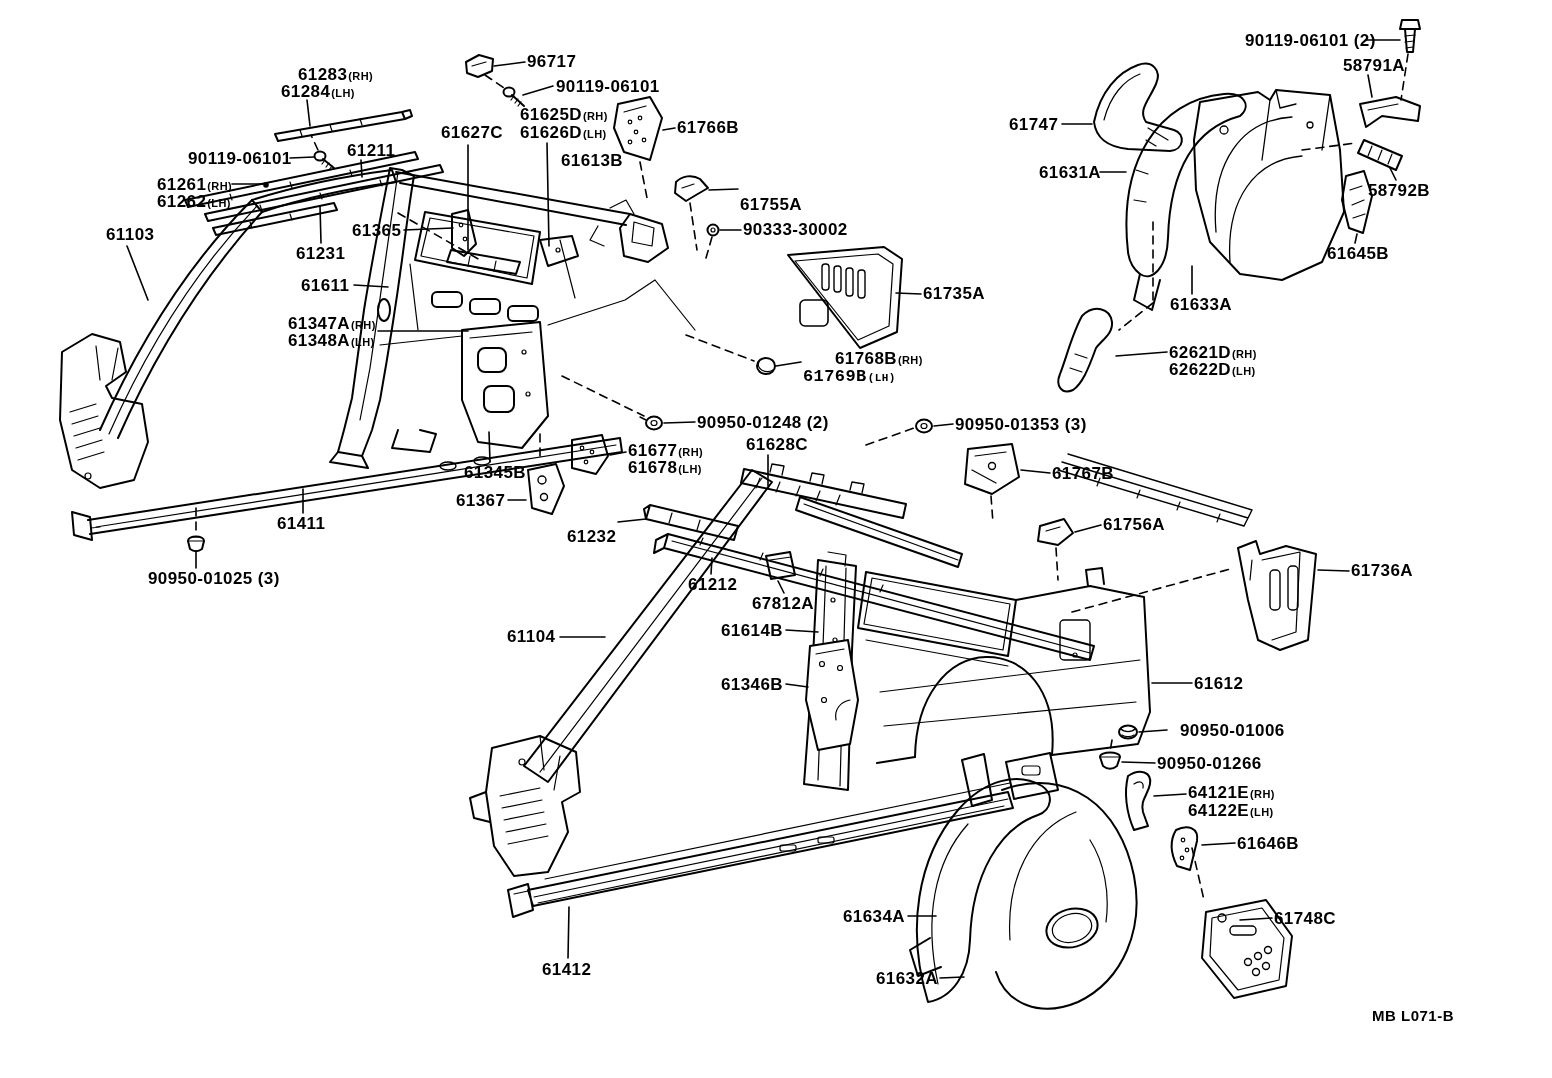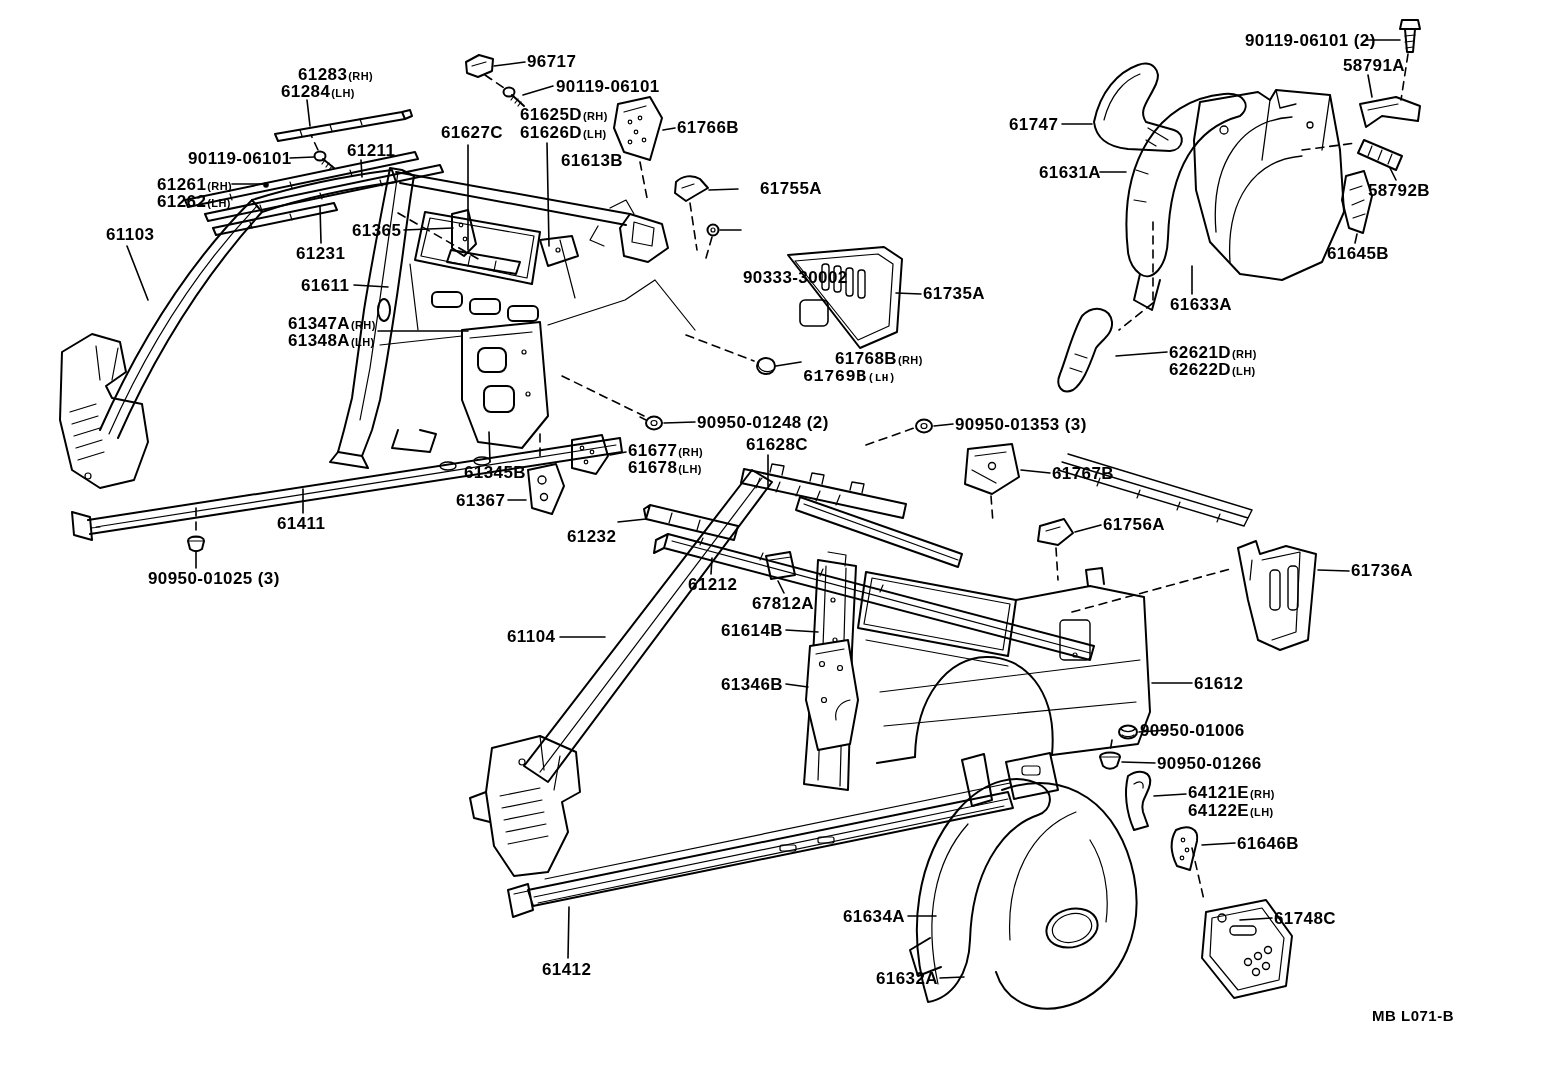--- a/index.html
+++ b/index.html
@@ -363,22 +363,22 @@
       <div class="part-label" style="left: 188px; top: 150px;"><span class="num">90119-06101</span></div>
       <div class="part-label" style="left: 347px; top: 142px;"><span class="num">61211</span></div>
       <div class="part-label" style="left: 157px; top: 176px;"><span class="num">61261</span><span class="suffix">(RH)</span></div>
       <div class="part-label" style="left: 157px; top: 193px;"><span class="num">61262</span><span class="suffix">(LH)</span></div>
       <div class="part-label" style="left: 106px; top: 226px;"><span class="num">61103</span></div>
       <div class="part-label" style="left: 352px; top: 222px;"><span class="num">61365</span></div>
       <div class="part-label" style="left: 296px; top: 245px;"><span class="num">61231</span></div>
       <div class="part-label" style="left: 301px; top: 277px;"><span class="num">61611</span></div>
       <div class="part-label" style="left: 288px; top: 315px;"><span class="num">61347A</span><span class="suffix">(RH)</span></div>
       <div class="part-label" style="left: 288px; top: 332px;"><span class="num">61348A</span><span class="suffix">(LH)</span></div>
-      <div class="part-label" style="left: 740px; top: 180px; margin-left: 20px;"><span class="num">61755A</span></div>
-      <div class="part-label" style="left: 743px; top: 221px; margin-top: 48px;"><span class="num">90333-30002</span></div>
+      <div class="part-label" style="left: 740px; top: 196px;"><span class="num">61755A</span></div>
+      <div class="part-label" style="left: 743px; top: 221px;"><span class="num">90333-30002</span></div>
       <div class="part-label" style="left: 923px; top: 285px;"><span class="num">61735A</span></div>
       <div class="part-label" style="left: 803px; top: 350px; padding-left: 32px;"><span class="num">61768B</span><span class="suffix">(RH)</span></div>
       <div class="part-label" style="left: 803px; top: 368px; font-family: Liberation Mono, monospace;"><span class="num">61769B</span><span class="suffix">(LH)</span></div>
       <div class="part-label" style="left: 1009px; top: 116px;"><span class="num">61747</span></div>
       <div class="part-label" style="left: 1245px; top: 32px;"><span class="num">90119-06101 (2)</span></div>
       <div class="part-label" style="left: 1343px; top: 57px;"><span class="num">58791A</span></div>
       <div class="part-label" style="left: 1039px; top: 164px;"><span class="num">61631A</span></div>
       <div class="part-label" style="left: 1368px; top: 182px;"><span class="num">58792B</span></div>
       <div class="part-label" style="left: 1327px; top: 245px;"><span class="num">61645B</span></div>
       <div class="part-label" style="left: 1170px; top: 296px;"><span class="num">61633A</span></div>
@@ -396,21 +396,21 @@
       <div class="part-label" style="left: 1103px; top: 516px;"><span class="num">61756A</span></div>
       <div class="part-label" style="left: 277px; top: 515px;"><span class="num">61411</span></div>
       <div class="part-label" style="left: 148px; top: 570px;"><span class="num">90950-01025 (3)</span></div>
       <div class="part-label" style="left: 688px; top: 576px;"><span class="num">61212</span></div>
       <div class="part-label" style="left: 752px; top: 595px;"><span class="num">67812A</span></div>
       <div class="part-label" style="left: 507px; top: 628px;"><span class="num">61104</span></div>
       <div class="part-label" style="left: 721px; top: 622px;"><span class="num">61614B</span></div>
       <div class="part-label" style="left: 721px; top: 676px;"><span class="num">61346B</span></div>
       <div class="part-label" style="left: 1351px; top: 562px;"><span class="num">61736A</span></div>
       <div class="part-label" style="left: 1194px; top: 675px;"><span class="num">61612</span></div>
-      <div class="part-label" style="left: 1140px; top: 722px;"><span class="num">90950-01006</span></div>
+      <div class="part-label" style="left: 1180px; top: 722px;"><span class="num">90950-01006</span></div>
       <div class="part-label" style="left: 1157px; top: 755px;"><span class="num">90950-01266</span></div>
       <div class="part-label" style="left: 1188px; top: 784px;"><span class="num">64121E</span><span class="suffix">(RH)</span></div>
       <div class="part-label" style="left: 1188px; top: 802px;"><span class="num">64122E</span><span class="suffix">(LH)</span></div>
       <div class="part-label" style="left: 1237px; top: 835px;"><span class="num">61646B</span></div>
       <div class="part-label" style="left: 843px; top: 908px;"><span class="num">61634A</span></div>
       <div class="part-label" style="left: 876px; top: 970px;"><span class="num">61632A</span></div>
       <div class="part-label" style="left: 542px; top: 961px;"><span class="num">61412</span></div>
       <div class="part-label" style="left: 1274px; top: 910px;"><span class="num">61748C</span></div>
     </div>
 

